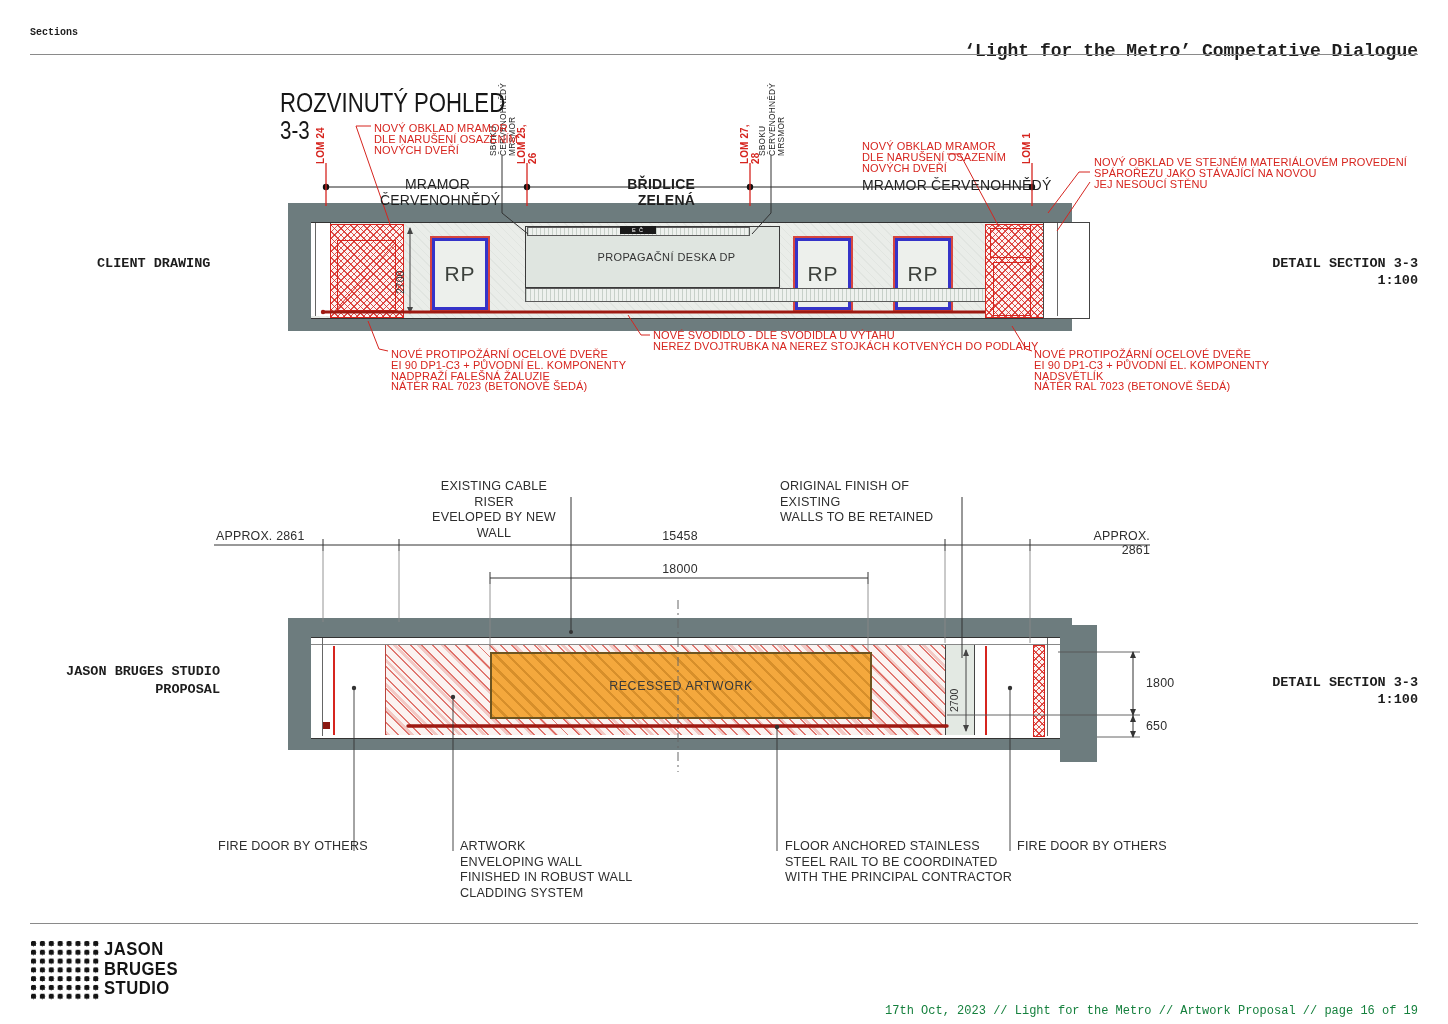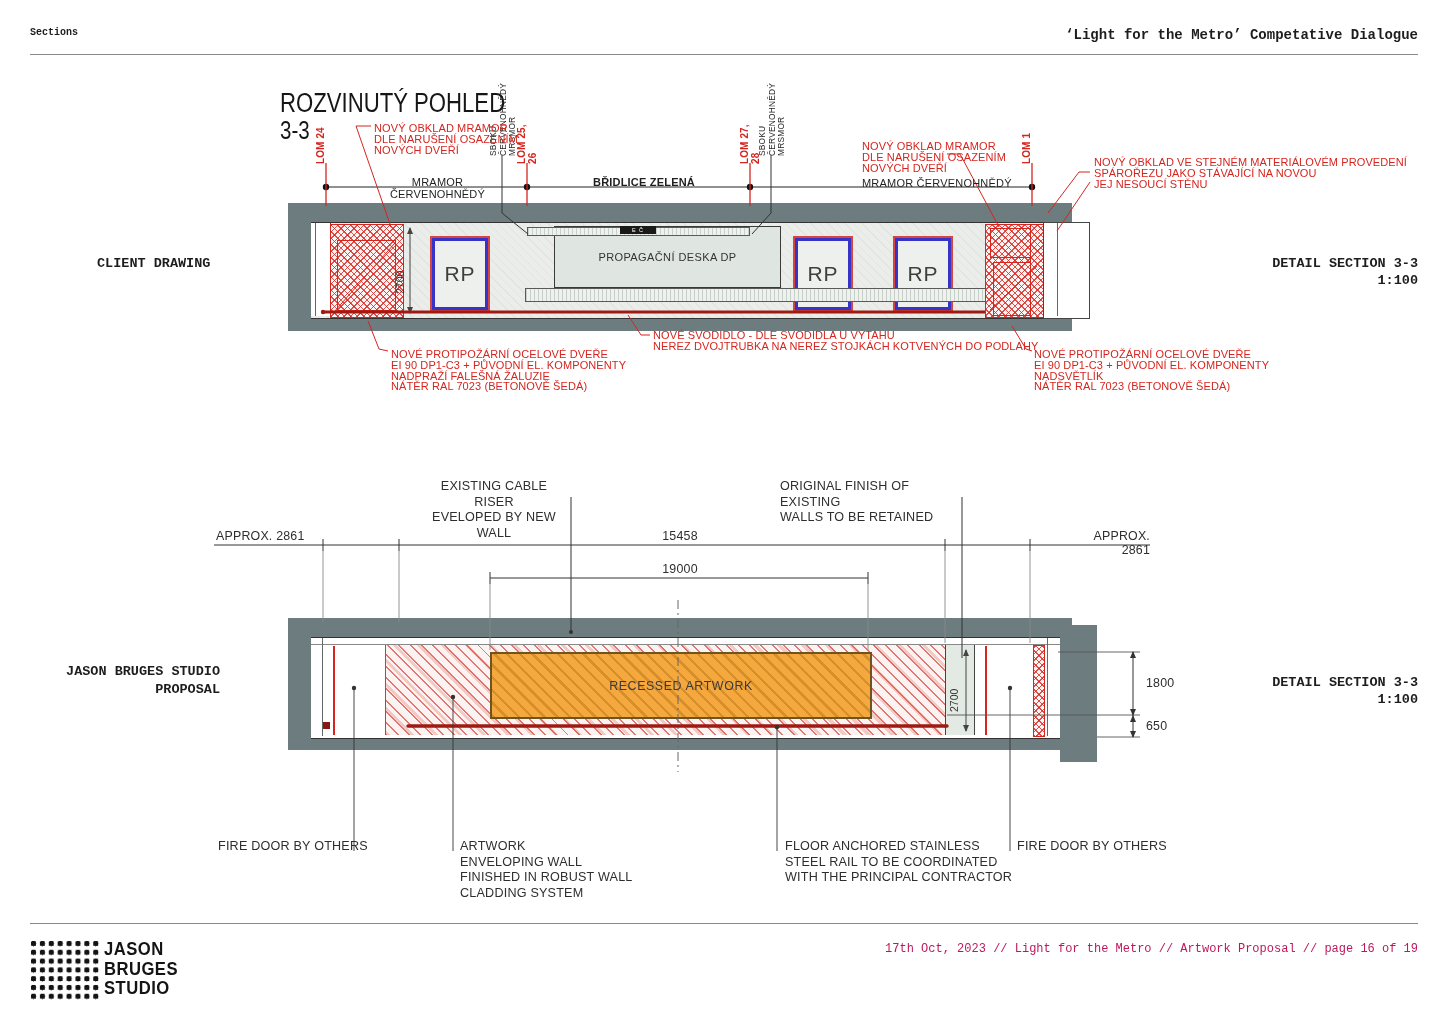--- a/index.html
+++ b/index.html
@@ -2,21 +2,21 @@
 <html><head>
 <meta charset="utf-8">
 <style>
   html,body{margin:0;padding:0;background:#fff;}
   .page{position:relative;width:1448px;height:1024px;background:#fff;overflow:hidden;
         font-family:"Liberation Sans",sans-serif;}
   .abs{position:absolute;}
   .mono{font-family:"Liberation Mono","DejaVu Sans Mono",monospace;font-weight:700;color:#1d1d1d;}
   .ml{white-space:pre-line;}
   .note-red{color:#d6251f;font-size:11px;line-height:10.8px;letter-spacing:.1px;}
-  .note-blk{color:#1f1f1f;font-size:11px;letter-spacing:.2px;}
+  .note-blk{color:#1f1f1f;font-size:14px;letter-spacing:.2px;}
   .eng{font-size:12.6px;color:#2e2e2e;line-height:15.5px;letter-spacing:.2px;}
   .dimtxt{font-size:12.4px;color:#2e2e2e;letter-spacing:.2px;}
   .vtext{writing-mode:vertical-rl;transform:rotate(180deg);}
   .slate{background:#6d7c7e;}
   .interior{background:
       repeating-linear-gradient(45deg,rgba(110,125,115,.07) 0 1px,transparent 1px 6px),#eaede9;
       border-top:1px solid #333;border-bottom:1px solid #333;}
   .xhatch{background:
       repeating-linear-gradient(45deg,rgba(214,37,31,.8) 0 1.2px,transparent 1.2px 4.6px),
       repeating-linear-gradient(-45deg,rgba(214,37,31,.8) 0 1.2px,transparent 1.2px 4.6px),
@@ -44,21 +44,21 @@
       transform:scaleX(.95);transform-origin:left top;}
   .title-cond{transform:scaleX(.82);transform-origin:left top;color:#161616;letter-spacing:0;}
   svg.layer{position:absolute;left:0;top:0;pointer-events:none;}
 </style>
 </head>
 <body>
 
 <div class="page">
 
   <div class="abs mono" style="left:30px;top:27px;font-size:10px;">Sections</div>
-  <div class="abs mono" style="right:30px;top:27px;font-size:14px;">‘Light for the Metro’ Competative Dialogue</div>
+  <div class="abs mono" style="right:30px;top:41px;font-size:18px;">‘Light for the Metro’ Competative Dialogue</div>
   <div class="abs" style="left:30px;right:30px;top:54px;height:1px;background:#8a8a8a;"></div>
 
   <div class="abs slate" style="left:288px;top:203px;width:784px;height:19px;"></div>
   <div class="abs slate" style="left:288px;top:317px;width:784px;height:14px;"></div>
   <div class="abs slate" style="left:288px;top:203px;width:23px;height:128px;"></div>
   <div class="abs interior" style="left:311px;top:222px;width:732px;height:95px;"></div>
   <div class="abs" style="left:311px;top:223px;width:19px;height:93px;background:#fff;border-right:1px solid #555;"></div>
   <div class="abs vline" style="left:315px;top:223px;height:93px;"></div>
 
   <div class="abs xhatch" style="left:330px;top:224px;width:72px;height:92px;"></div>
@@ -67,21 +67,21 @@
   <div class="abs rp" style="left:432px;top:238px;width:50px;height:66px;">
       <span>RP</span>
     </div>
   <div class="abs rp" style="left:795px;top:238px;width:50px;height:66px;">
       <span>RP</span>
     </div>
   <div class="abs rp" style="left:895px;top:238px;width:50px;height:66px;">
       <span>RP</span>
     </div>
 
-  <div class="abs panel" style="left:554px;top:226px;width:225px;height:60px;">
+  <div class="abs panel" style="left:525px;top:226px;width:225px;height:60px;padding-left:28px;">
     <span>PROPAGAČNÍ DESKA DP</span>
   </div>
   <div class="abs dotband" style="left:527px;top:227px;width:221px;height:7px;"></div>
   <div class="abs" style="left:620px;top:226px;width:36px;height:8px;background:#1a1a1a;color:#fff;font-size:5.5px;line-height:8px;text-align:center;letter-spacing:1px;">E Č</div>
   <div class="abs dotband" style="left:525px;top:288px;width:460px;height:12px;"></div>
 
   <div class="abs xhatch" style="left:985px;top:224px;width:58px;height:92px;"></div>
   <div class="abs redframe" style="left:990px;top:228px;width:48px;height:28px;"></div>
   <div class="abs redframe" style="left:993px;top:262px;width:45px;height:52px;"></div>
   <div class="abs xhatch" style="left:1030px;top:224px;width:13px;height:92px;"></div>
@@ -237,21 +237,21 @@
   <div class="abs mono" style="right:30px;top:675px;font-size:13.5px;text-align:right;">DETAIL SECTION 3-3</div>
   <div class="abs mono" style="right:30px;top:692px;font-size:13.5px;text-align:right;">1:100</div>
 
   <div class="abs eng ml" style="left:420px;top:479px;width:148px;text-align:center;">EXISTING CABLE RISER
 EVELOPED BY NEW WALL</div>
   <div class="abs eng ml" style="left:780px;top:479px;width:175px;text-align:left;">ORIGINAL FINISH OF EXISTING
 WALLS TO BE RETAINED</div>
 
   <div class="abs dimtxt" style="left:216px;top:529px;">APPROX. 2861</div>
   <div class="abs dimtxt" style="left:640px;top:529px;width:80px;text-align:center;">15458</div>
-  <div class="abs dimtxt" style="left:640px;top:562px;width:80px;text-align:center;">19000</div>
+  <div class="abs dimtxt" style="left:640px;top:562px;width:80px;text-align:center;">18000</div>
   <div class="abs dimtxt" style="left:1066px;top:529px;width:84px;text-align:right;">APPROX. 2861</div>
 
   <div class="abs vtext" style="left:948px;top:666px;height:46px;font-size:10.5px;color:#333;">2700</div>
   <div class="abs dimtxt" style="left:1146px;top:676px;">1800</div>
   <div class="abs dimtxt" style="left:1146px;top:719px;">650</div>
 
   <div class="abs eng" style="left:218px;top:839px;">FIRE DOOR BY OTHERS</div>
   <div class="abs eng ml" style="left:460px;top:839px;">ARTWORK
 ENVELOPING WALL
 FINISHED IN ROBUST WALL
@@ -261,15 +261,15 @@
 WITH THE PRINCIPAL CONTRACTOR</div>
   <div class="abs eng" style="left:1017px;top:839px;">FIRE DOOR BY OTHERS</div>
 
   <div class="abs" style="left:30px;right:30px;top:923px;height:1px;background:#8a8a8a;"></div>
   <div class="abs logo-dots" style="left:30px;top:940px;width:70px;height:61px;"></div>
   <div class="abs logo-text" style="left:104px;top:940px;">
     <div>JASON</div>
     <div>BRUGES</div>
     <div>STUDIO</div>
   </div>
-  <div class="abs" style="right:30px;top:942px;font-family:'Liberation Mono','DejaVu Sans Mono',monospace;font-size:12px;color:#be185d;">17th Oct, 2023 // Light for the Metro // Artwork Proposal // page 16 of 19</div>
+  <div class="abs" style="right:30px;top:1004px;font-family:'Liberation Mono','DejaVu Sans Mono',monospace;font-size:12px;color:#15803d;">17th Oct, 2023 // Light for the Metro // Artwork Proposal // page 16 of 19</div>
 
 </div>
 
 </body></html>

